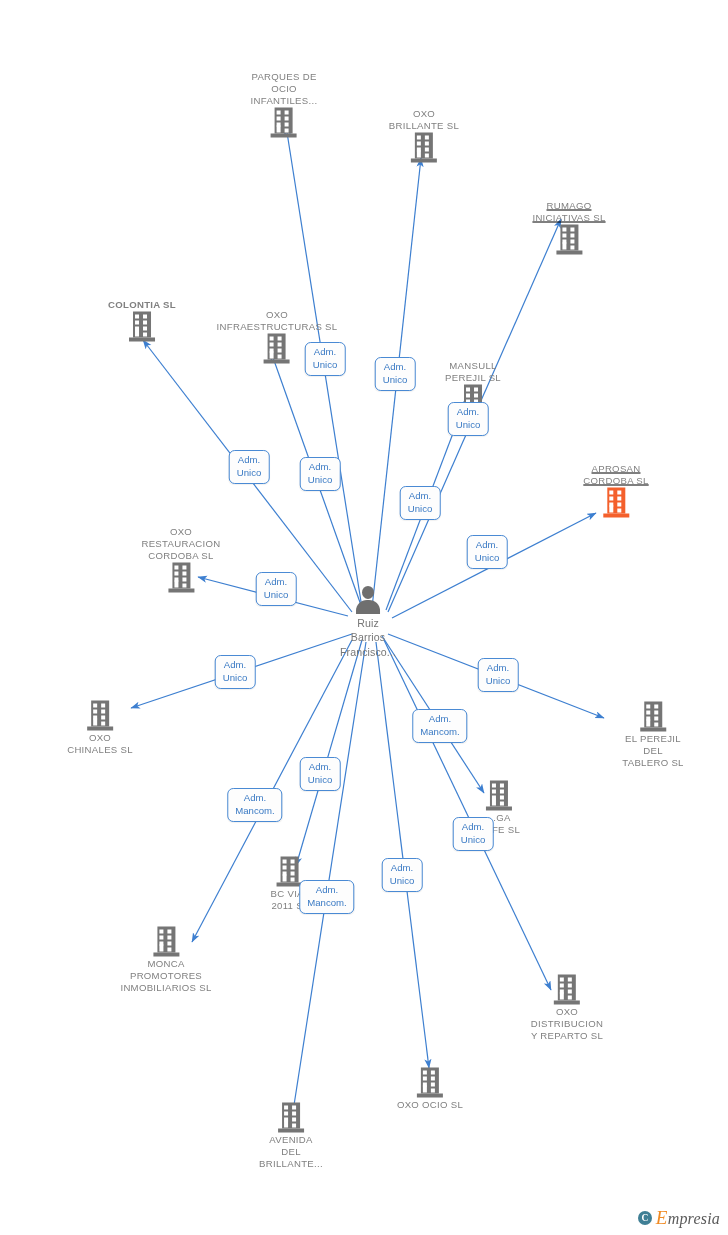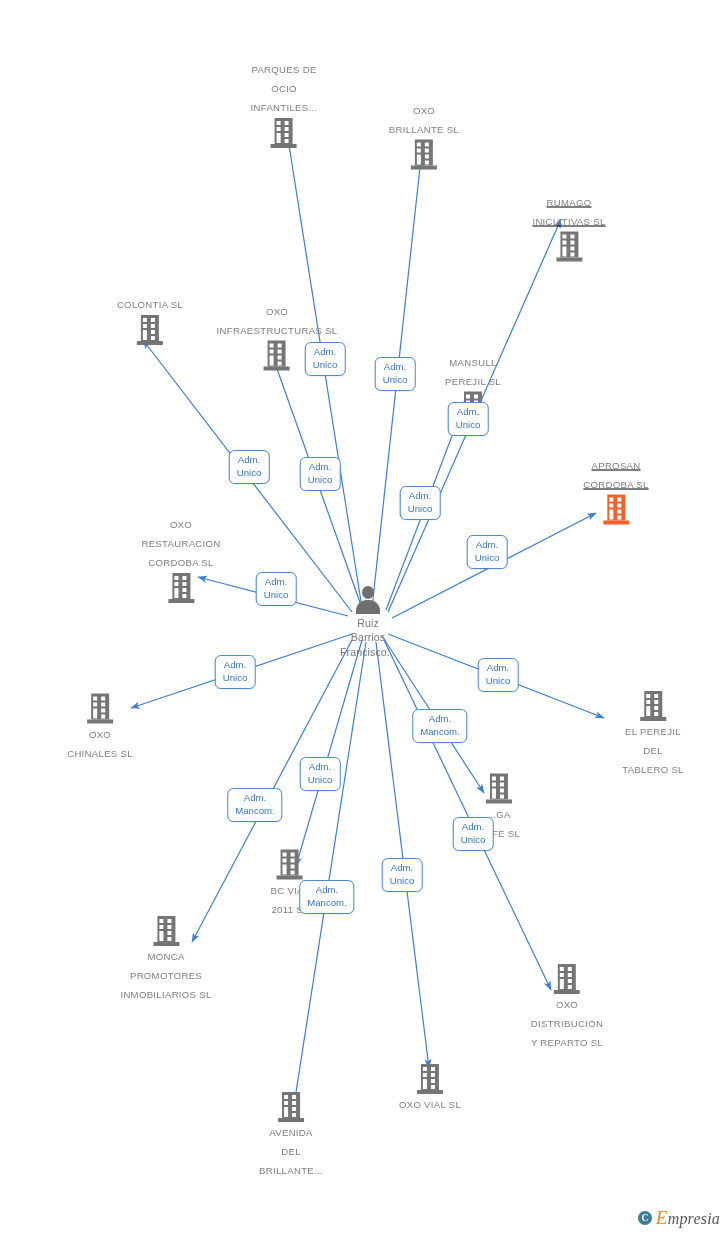--- a/index.html
+++ b/index.html
@@ -9,21 +9,21 @@
     width:728px;height:1235px;position:relative;overflow:hidden;
     -webkit-font-smoothing:antialiased;
   }
   #graph{position:absolute;left:0;top:0;width:728px;height:1235px;}
   svg.edges{position:absolute;left:0;top:0;width:728px;height:1235px;pointer-events:none;}
 
   
   .node{position:absolute;transform:translate(-50%,-50%);text-align:center;}
   .node .glyph{display:block;margin:0 auto;}
   .node .label{
-    font-size:9.6px;line-height:19px;color:#808080;letter-spacing:.3px;
+    font-size:9.6px;line-height:12px;color:#808080;letter-spacing:.3px;
     white-space:pre-line;margin-top:1px;
   }
   .node .label.above{margin:0 0 1px 0;}
   .node.person .label{color:#777;font-size:10.6px;line-height:14.4px;letter-spacing:.1px;}
 
   
   .bldg{width:26px;height:30px;position:relative;}
   .bldg .body{position:absolute;left:4px;top:0;width:18px;height:26px;background:#757575;}
   .bldg .base{position:absolute;left:0;bottom:0;width:26px;height:4px;background:#757575;}
   .bldg .win{position:absolute;background:#ffffff;width:4px;height:4px;}
@@ -125,21 +125,21 @@
           <span class="win" style="left: 6px; top: 3px;"></span>
           <span class="win" style="left: 6px; top: 9px;"></span>
           <span class="win" style="left: 6px; top: 15px;"></span>
           <span class="win" style="left: 14px; top: 3px;"></span>
           <span class="win" style="left: 14px; top: 9px;"></span>
           <span class="win" style="left: 14px; top: 15px;"></span>
           <span class="win" style="left: 14px; top: 21px;"></span>
           <span class="door" style="left: 6px; bottom: 5px;"></span>
         </span>
       </div>
-      <div class="node" style="left: 150px; top: 320px;">
+      <div class="node" style="left: 142px; top: 320px; font-weight: bold;">
         <div class="label above">COLONTIA SL</div>
         <span class="bldg glyph">
           <span class="base"></span>
           <span class="body"></span>
           <span class="win" style="left: 6px; top: 3px;"></span>
           <span class="win" style="left: 6px; top: 9px;"></span>
           <span class="win" style="left: 6px; top: 15px;"></span>
           <span class="win" style="left: 14px; top: 3px;"></span>
           <span class="win" style="left: 14px; top: 9px;"></span>
           <span class="win" style="left: 14px; top: 15px;"></span>
@@ -317,21 +317,21 @@
           <span class="body"></span>
           <span class="win" style="left: 6px; top: 3px;"></span>
           <span class="win" style="left: 6px; top: 9px;"></span>
           <span class="win" style="left: 6px; top: 15px;"></span>
           <span class="win" style="left: 14px; top: 3px;"></span>
           <span class="win" style="left: 14px; top: 9px;"></span>
           <span class="win" style="left: 14px; top: 15px;"></span>
           <span class="win" style="left: 14px; top: 21px;"></span>
           <span class="door" style="left: 6px; bottom: 5px;"></span>
         </span>
-        <div class="label">OXO VIAL SL</div>
+        <div class="label">OXO OCIO SL</div>
       </div>
       <div class="node" style="left: 291px; top: 1136px;">
         <span class="bldg glyph">
           <span class="base"></span>
           <span class="body"></span>
           <span class="win" style="left: 6px; top: 3px;"></span>
           <span class="win" style="left: 6px; top: 9px;"></span>
           <span class="win" style="left: 6px; top: 15px;"></span>
           <span class="win" style="left: 14px; top: 3px;"></span>
           <span class="win" style="left: 14px; top: 9px;"></span>

